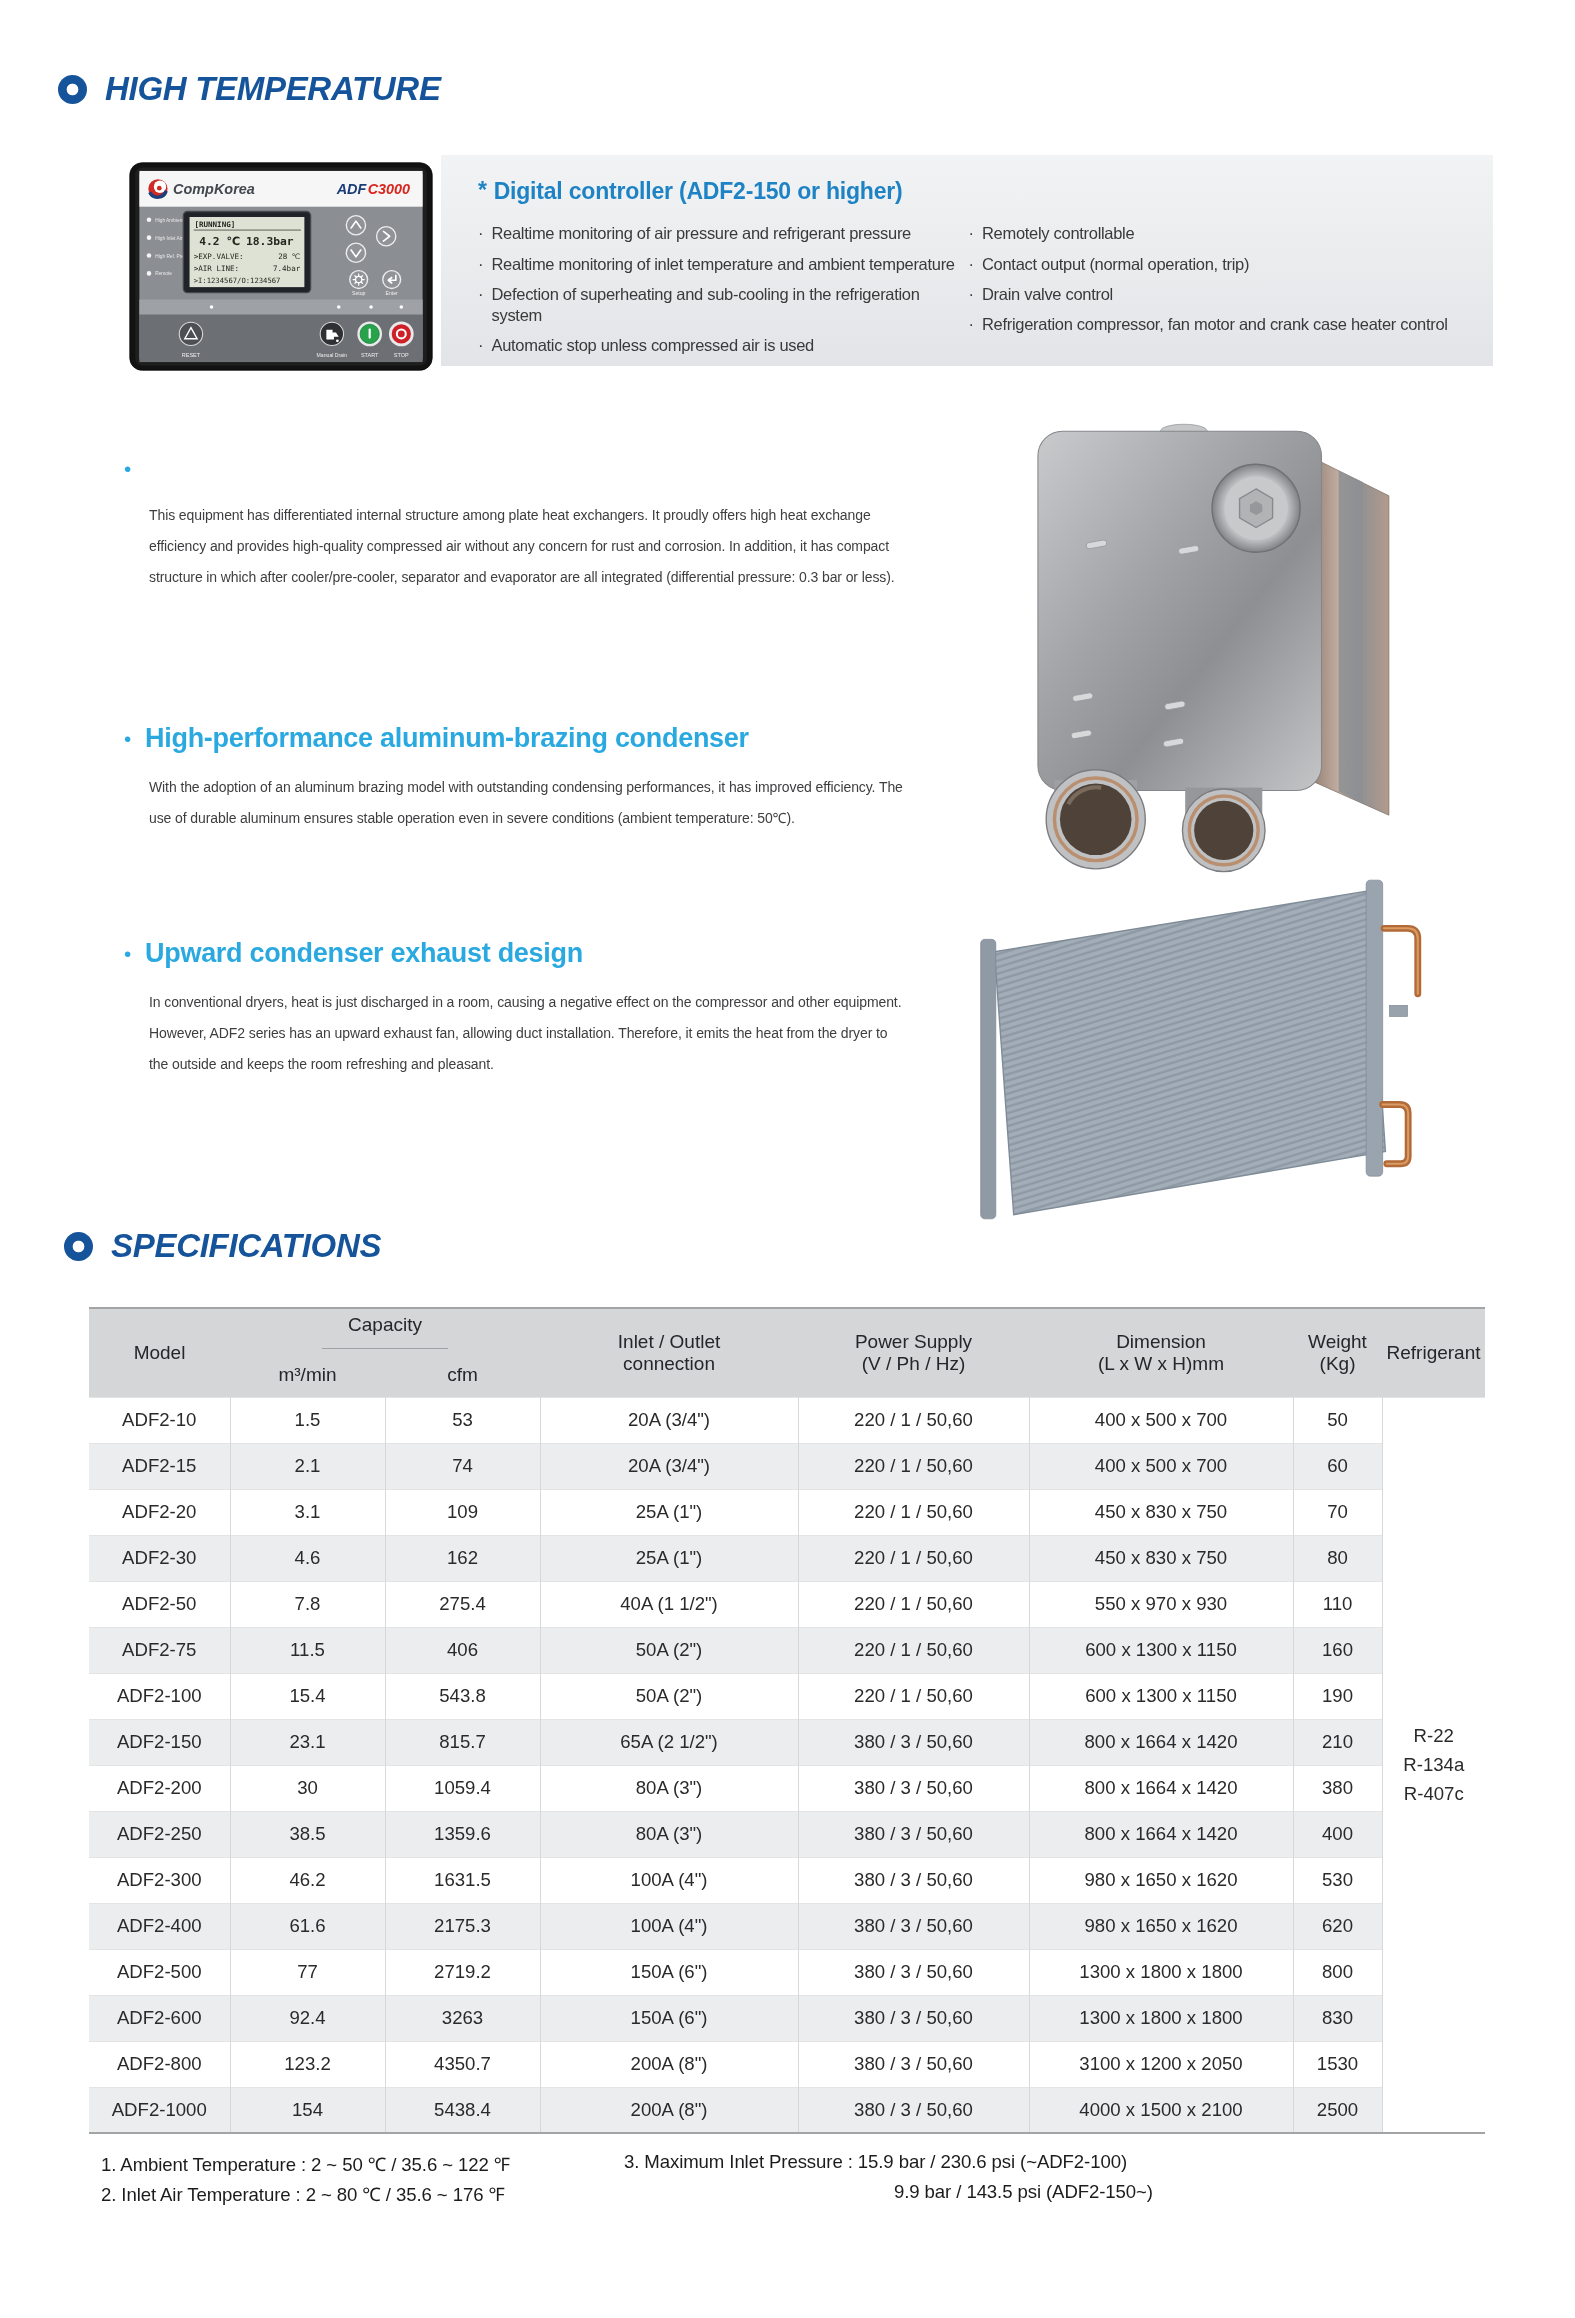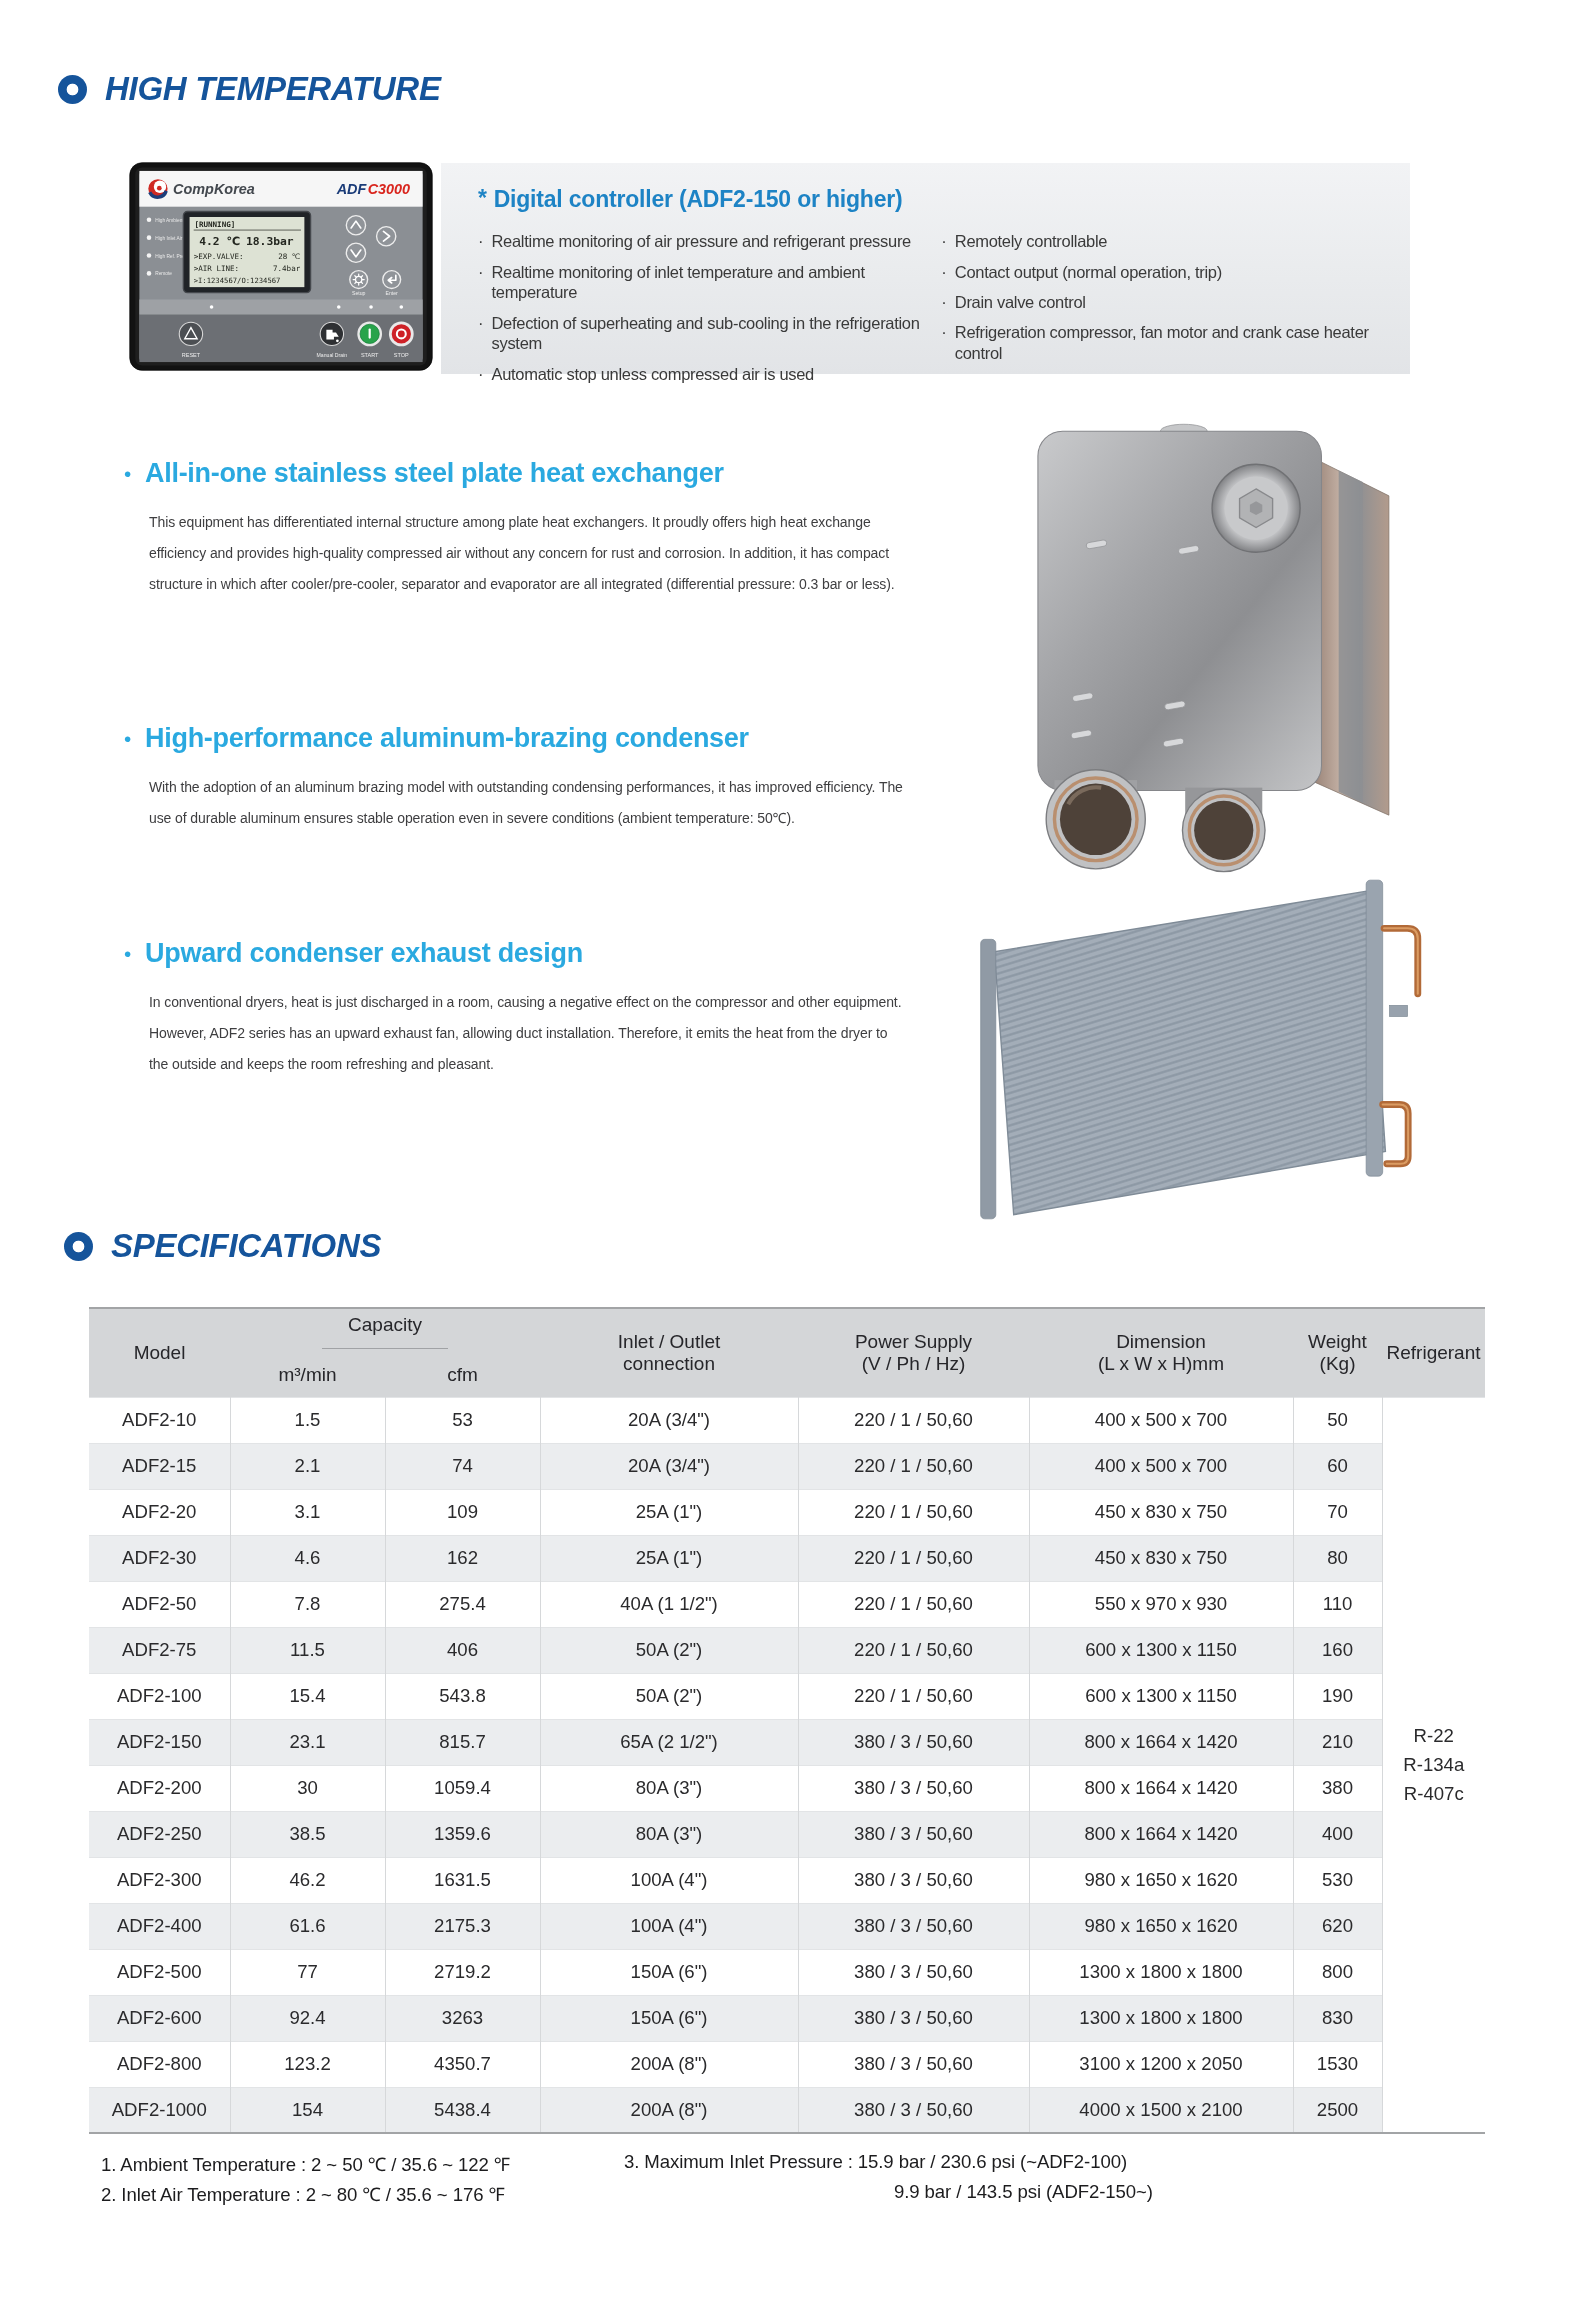--- a/index.html
+++ b/index.html
@@ -11,21 +11,21 @@
   .sec-icon { width:29px; height:29px; border-radius:50%;
               background:radial-gradient(circle at 50% 50%, #ffffff 0 5.5px, #15549b 6.2px 100%); }
   .sec-title { font-size:33px; font-weight:bold; color:#15549b; letter-spacing:-0.3px;font-style:italic; }
   #hdr-high { left:58px; top:70px; }
   #hdr-spec { left:64px; top:1227px; }
 
   
   #controller { position:absolute; left:129px; top:162px; }
 
   
-  #ctrl-box { position:absolute; left:441px; top:163px; width:969px; height:211px;
+  #ctrl-box { position:absolute; left:441px; top:155px; width:1052px; height:211px;
               background:linear-gradient(180deg,#f2f3f5 0%, #e9ebed 55%, #e2e4e7 100%);
               padding:23.4px 13.8px 0 37px; }
   #ctrl-box .box-title { font-size:23px; color:#1d83c5; font-weight:bold; letter-spacing:-0.2px; }
   #ctrl-box .box-title .star { margin-right:6.9px; position:relative; top:-1.4px; }
   .box-cols { display:flex; margin-top:18px; }
   .box-col { list-style:none; }
   .box-col.left  { width:485px; }
   .box-col.right { width:482px; margin-left:5.5px; }
   .box-item { display:flex; gap:8.3px; font-size:16.5px; line-height:20.7px; color:#3a3a3a;
               margin-bottom:9.6px; letter-spacing:-0.3px; }
@@ -219,21 +219,20 @@
           <span class="dot">·</span>
           <span>Refrigeration compressor, fan motor and crank case heater control</span>
         </li>
       </ul>
   </div>
 </div>
 
 <div class="feature" id="feature-0">
   <div class="f-head">
     <span class="f-dot">•</span>
-    <span class="f-title">All-in-one stainless steel plate heat exchanger</span>
   </div>
   <div class="f-body">This equipment has differentiated internal structure among plate heat exchangers. It proudly offers high heat exchange efficiency and provides high-quality compressed air without any concern for rust and corrosion. In addition, it has compact structure in which after cooler/pre-cooler, separator and evaporator are all integrated (differential pressure: 0.3 bar or less).</div>
 </div>
 
 <div class="feature" id="feature-1">
   <div class="f-head">
     <span class="f-dot">•</span>
     <span class="f-title">High-performance aluminum-brazing condenser</span>
   </div>
   <div class="f-body">With the adoption of an aluminum brazing model with outstanding condensing performances, it has improved efficiency. The use of durable aluminum ensures stable operation even in severe conditions (ambient temperature: 50℃).</div>

